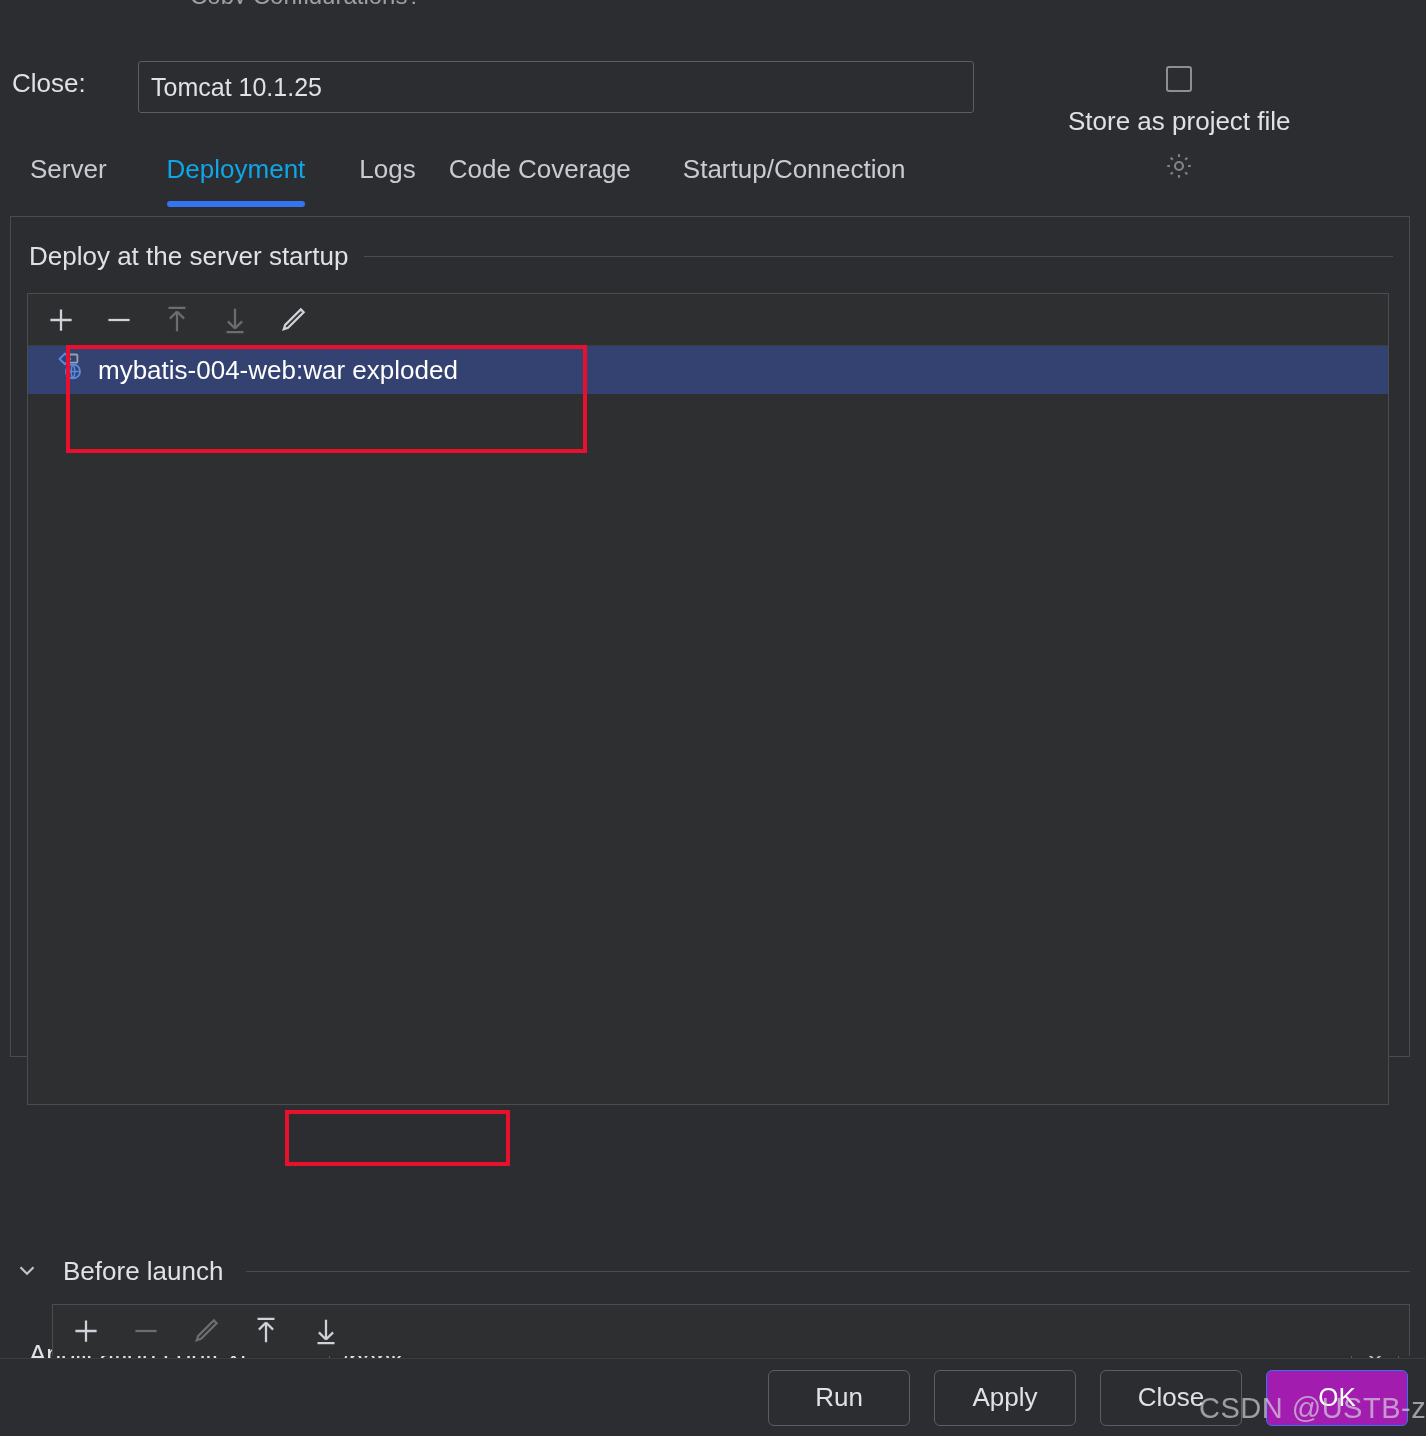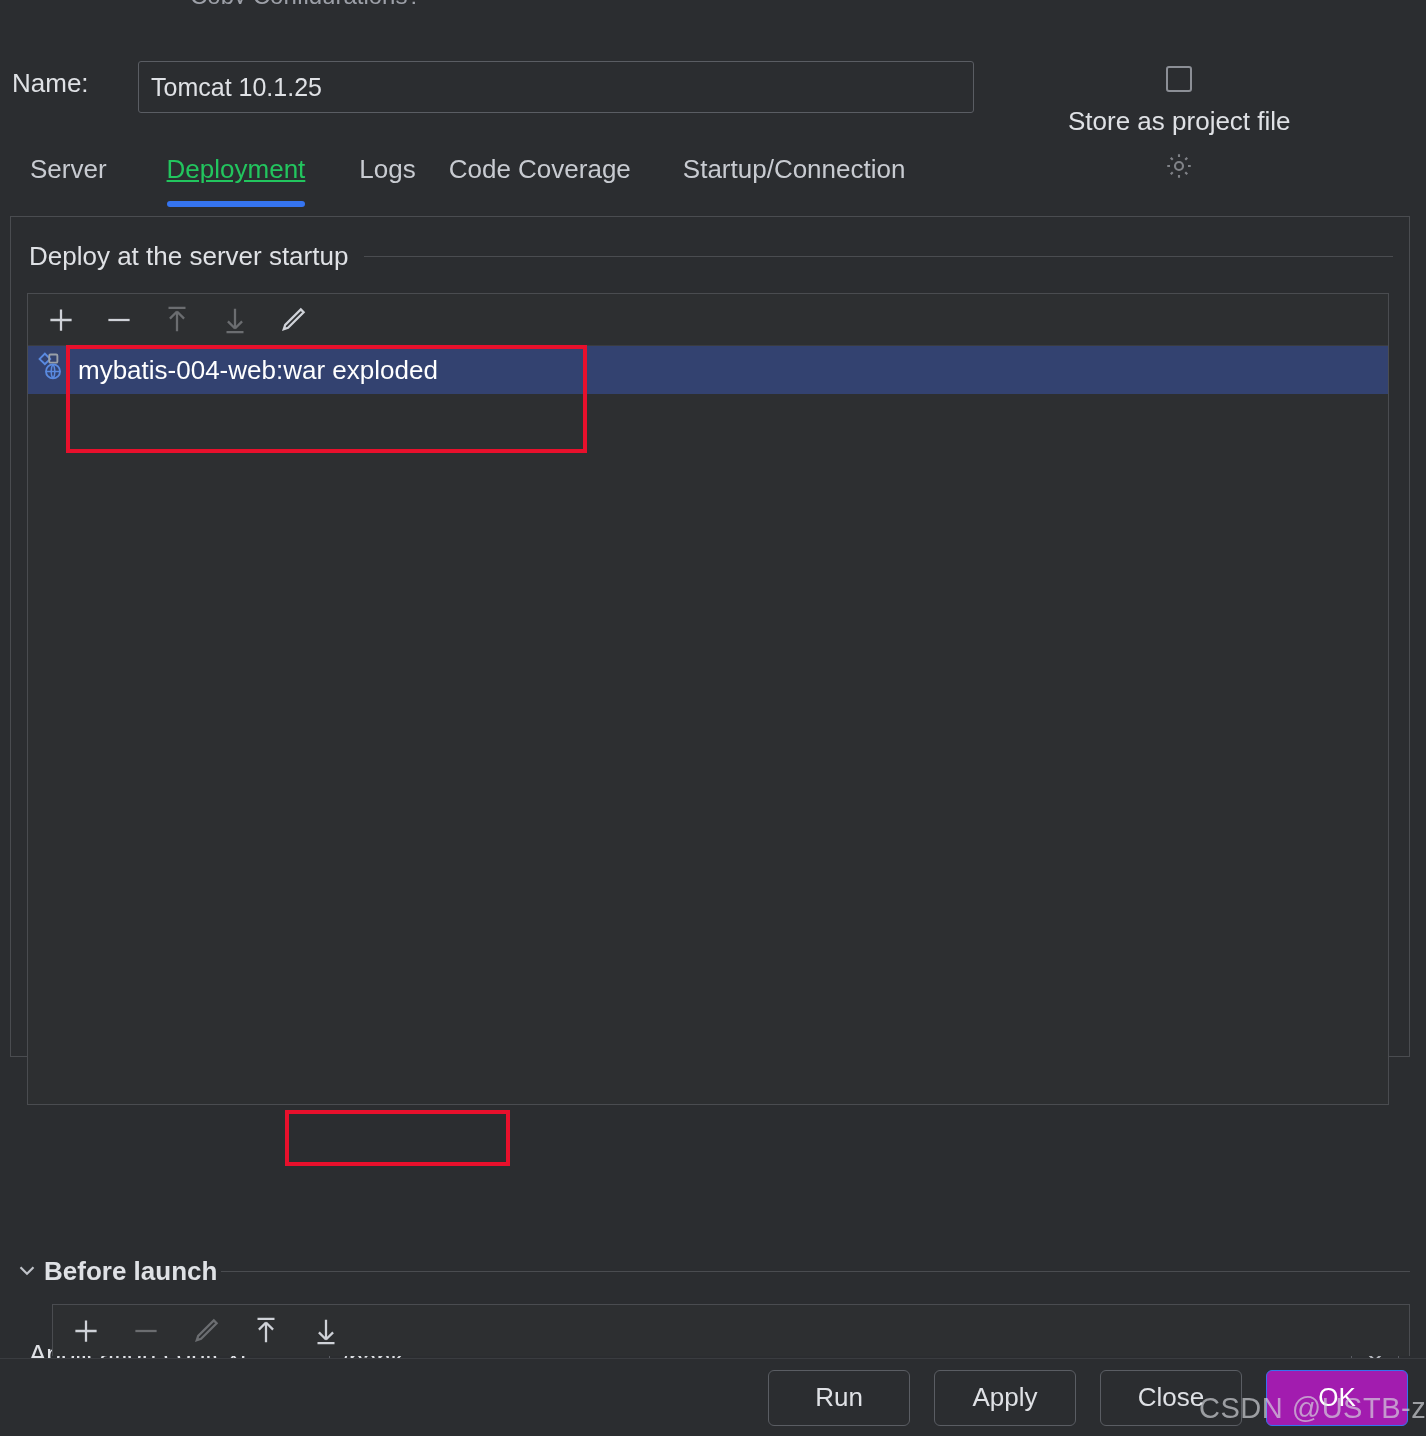--- a/index.html
+++ b/index.html
@@ -61,21 +61,21 @@
     font-size: 26px; color: #C8CBD1;
     padding: 6px 0 0 0;
     white-space: nowrap;
     cursor: default;
   }
   .tab .bar {
     position: absolute; left: 0; right: 0; bottom: -22px;
     height: 6px; border-radius: 3px; background: transparent;
   }
   .tab.active .bar { background: #3574F0; }
-  .tab.active { color: #22c55e; text-decoration: underline; }
+  .tab.active { color: #0ea5e9; }
 
   
   .panel {
     position: absolute; left: 10px; top: 216px;
     width: 1400px; height: 841px;
     border: 1px solid #4A4C50;
     background: #2B2D30;
   }
   .group-title {
     position: absolute; left: 18px; top: 24px;
@@ -95,21 +95,21 @@
     height: 52px; display: flex; align-items: center;
     padding-left: 16px; gap: 24px;
     border-bottom: 1px solid #3A3C40;
   }
   .tb-ico { width: 34px; height: 34px; display:block; cursor: default; }
   .tb-ico.disabled { opacity: .38; }
 
   .list-rows { position: relative; }
   .row {
     display: flex; align-items: center; gap: 10px;
-    height: 48px; padding-left: 10px;
+    height: 48px; padding-left: 30px;
     background: #334270;
     color: #FFFFFF; font-size: 26px;
   }
   .row .label { white-space: nowrap; }
 
   
   .ctx-label {
     position: absolute; left: 18px; top: 1122px;
     font-size: 26px; color: #DFE1E5; white-space: nowrap;
   }
@@ -128,21 +128,21 @@
     width: 48px; height: 48px;
     background: #2B2D30; border: 1px solid #5A5D63;
     border-radius: 0 3px 3px 0;
     display: flex; align-items: center; justify-content: center;
     cursor: default;
   }
 
   
   .bl-title {
     position: absolute; left: 14px; top: 1256px;
-    display: flex; align-items: center; gap: 4px; width: 1396px; font-weight: bold;
+    display: flex; align-items: center; gap: 23px; width: 1396px;
   }
   .bl-title span.txt { font-size: 26px; color: #DFE1E5; white-space: nowrap; }
   .bl-title .rule { flex: 1; height: 1px; background: #4A4C50; }
   .bl-box {
     position: absolute; left: 52px; top: 1304px;
     width: 1358px; height: 52px;
     border: 1px solid #4A4C50; border-bottom: none;
     background: #2D2F31;
     display: flex; align-items: center; padding-left: 16px; gap: 26px;
   }
@@ -176,21 +176,21 @@
     white-space: nowrap; letter-spacing: .5px;
   }
 </style>
 </head>
 <body>
 
 <div id="root">
 
   <div class="title-remnant">Copy Configurations?</div>
 
-  <div class="name-label">Name:</div>
+  <div class="name-label">Close:</div>
   <input class="name-input" type="text" value="Tomcat 10.1.25" style="">
 
   <div class="store-wrap">
     <span class="cb"></span>
     <span class="store-label">Store as project file</span>
     <span>
       <svg class="gear" viewBox="0 0 24 24" fill="none" stroke="#B4B7BD" stroke-width="1.7">
         <circle cx="12" cy="12" r="3.2"></circle>
         <path d="M12 2.6v2.2M12 19.2v2.2M2.6 12h2.2M19.2 12h2.2M5.4 5.4l1.6 1.6M17 17l1.6 1.6M18.6 5.4L17 7M7 17l-1.6 1.6"></path>
       </svg>

